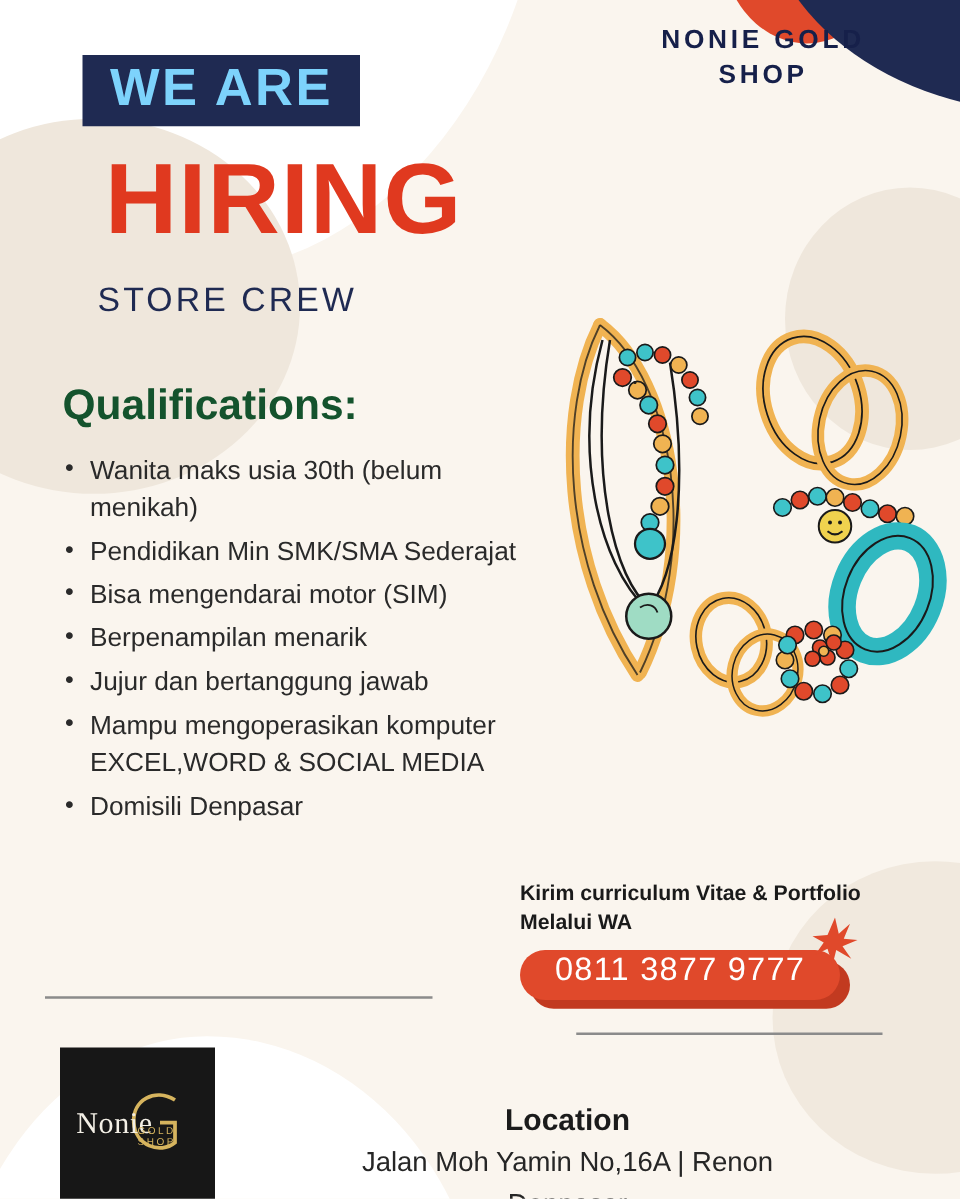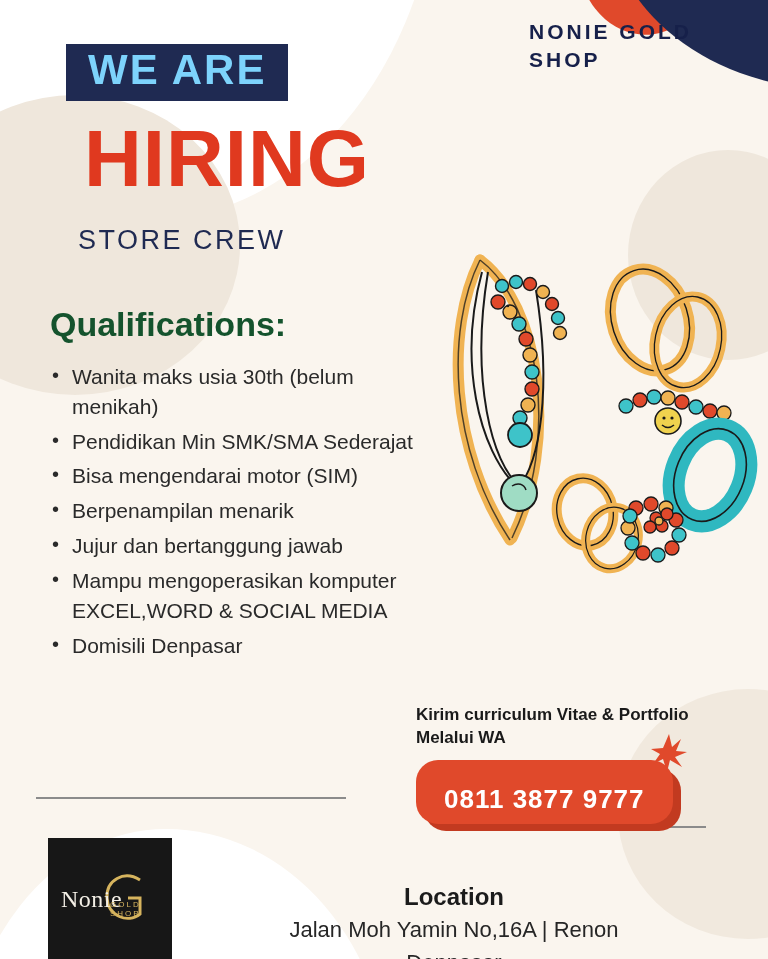--- a/index.html
+++ b/index.html
@@ -84,21 +84,21 @@
     height: 300px;
     background: #ffffff;
     border-radius: 55% 60% 0 0 / 100% 100% 0 0;
   }
 
   
   .brand {
     position: absolute;
     right: 76px;
     top: 18px;
-    text-align: left;
+    text-align: center;
     z-index: 6;
     line-height: 1.35;
     letter-spacing: 3px;
     font-weight: bold;
     color: #16204a;
     font-size: 21px;
   }
 
   
   .headline-wrap {
@@ -201,23 +201,23 @@
   }
   .wa-pill-wrap {
     position: relative;
     margin-top: 10px;
     display: inline-block;
   }
   .wa-pill {
     background: #e0492b;
     color: #ffffff;
     font-size: 26px;
-    font-weight: bold;
+    font-weight: normal;
     letter-spacing: 1px;
-    padding: 24px 28px 9px 28px;
+    padding: 0 28px 9px 28px;
     border-radius: 22px;
     display: inline-block;
     position: relative;
     z-index: 2;
   }
   .wa-shadow {
     position: absolute;
     left: 8px;
     top: 9px;
     right: -8px;

